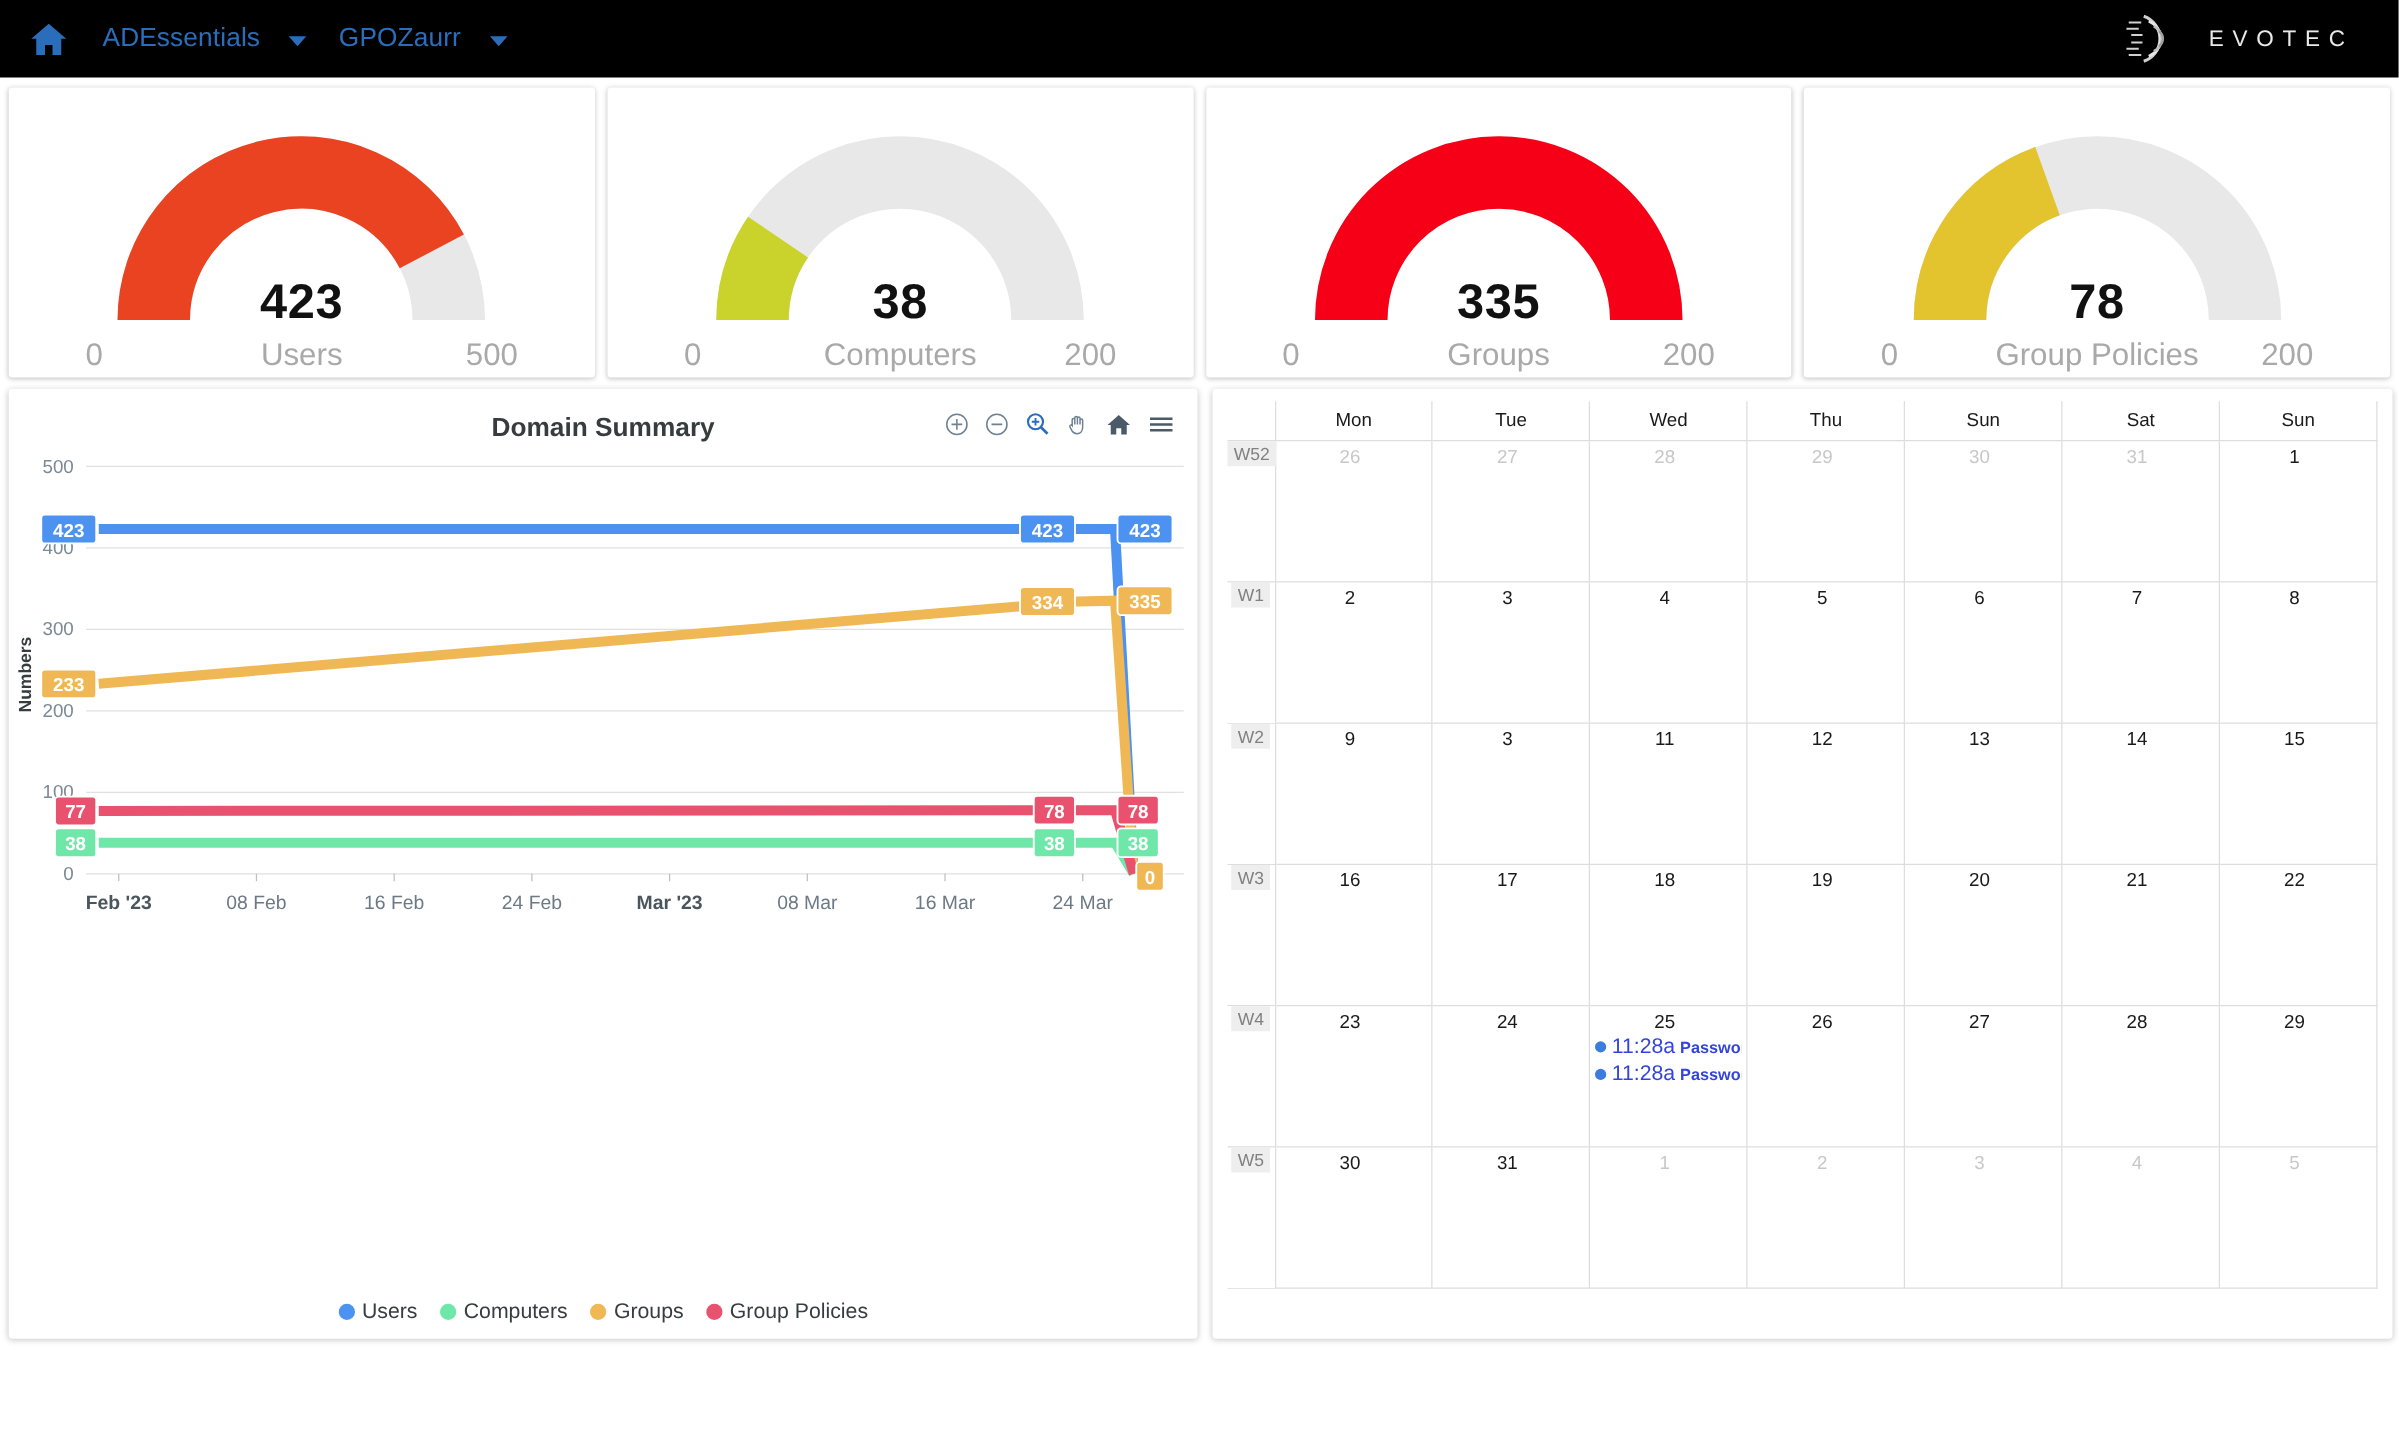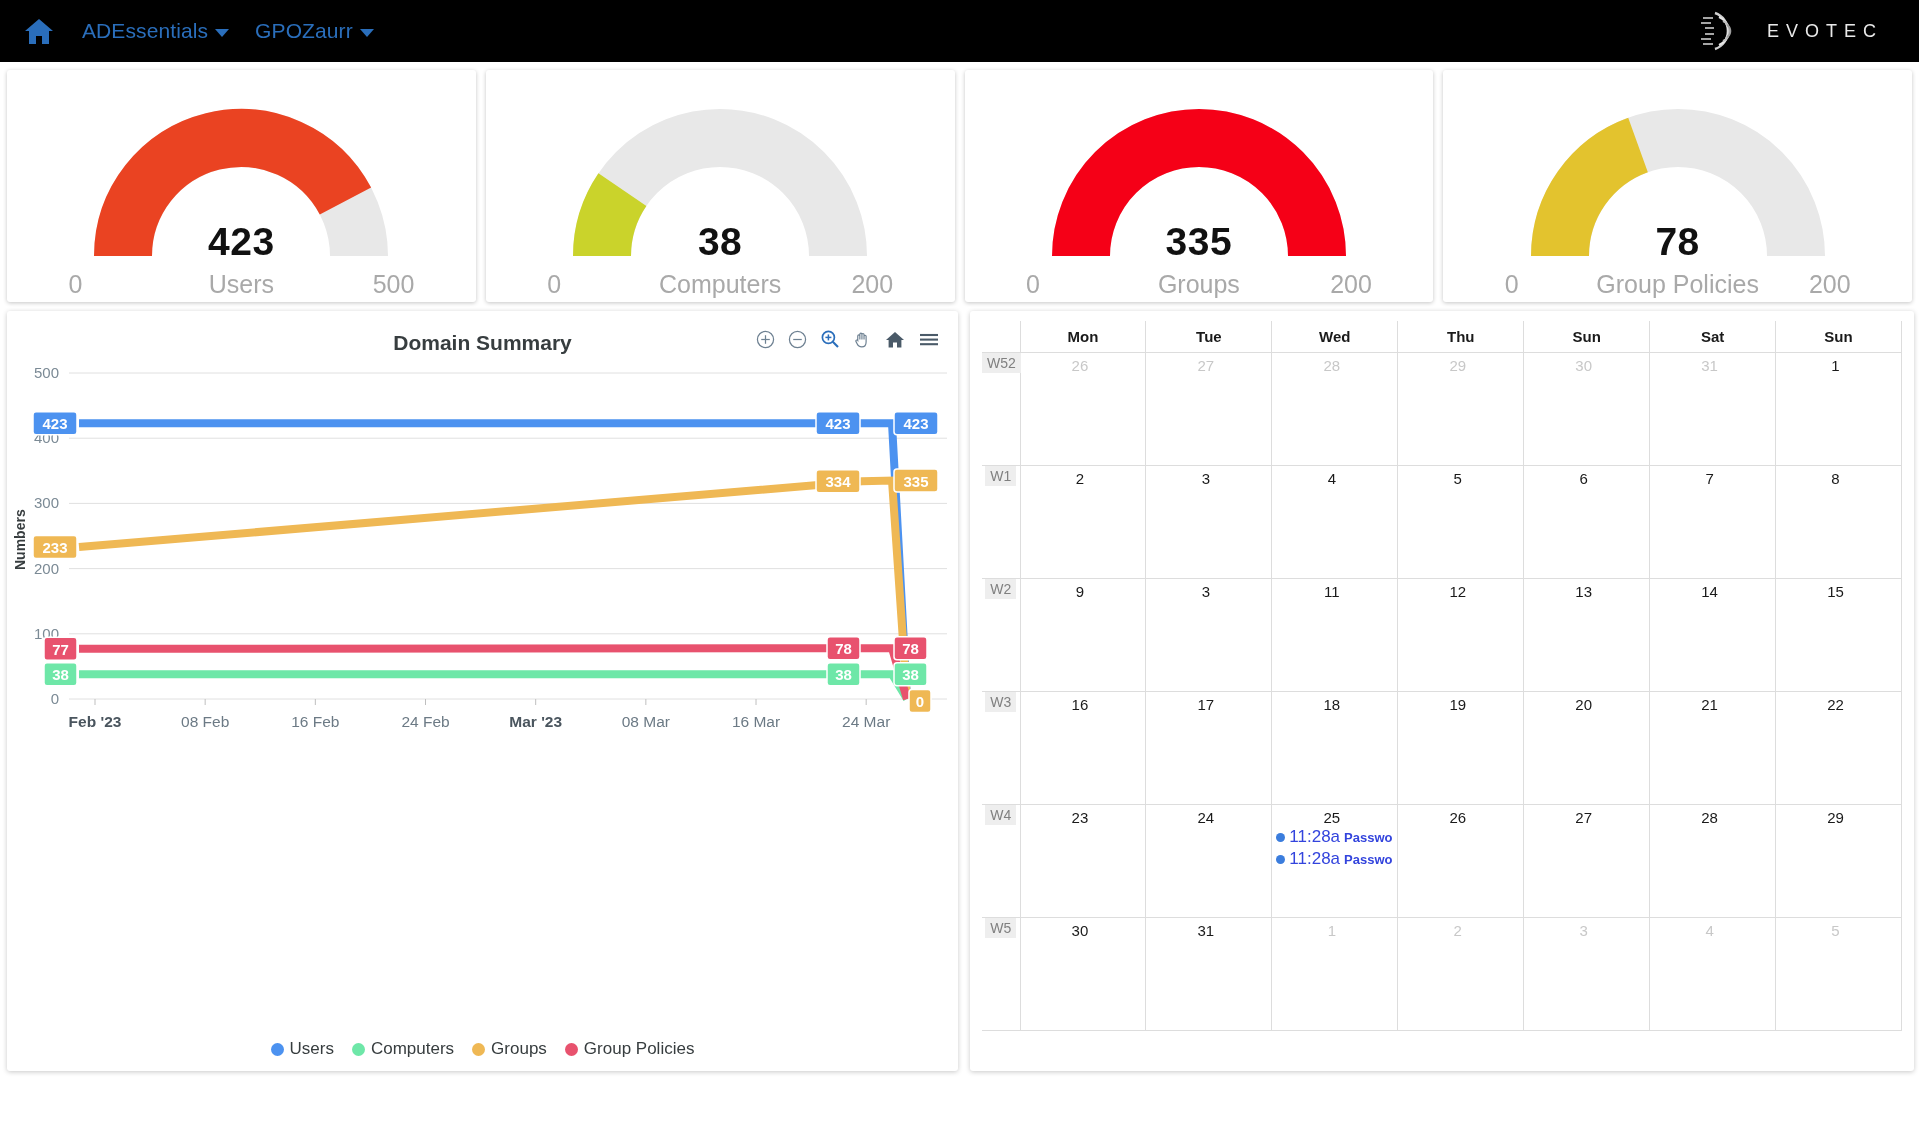--- a/index.html
+++ b/index.html
@@ -15,21 +15,21 @@
     height: 62px; background: #000000;
     display: flex; align-items: center;
     padding: 0 22px; position: relative;
   }
   .nav-home {
     width: 34px; height: 30px; margin-right: 26px;
     display: flex; align-items: center; justify-content: center;
   }
   .nav-home svg { display: block; }
   .nav-item {
-    display: flex; align-items: center; gap: 7px;
+    display: flex; align-items: center; gap: 23px;
     color: #2a6ebb; font-size: 21px; margin-right: 26px;
     cursor: pointer; letter-spacing: .1px;
   }
   .nav-item .caret {
     width: 0; height: 0; border-left: 7px solid transparent;
     border-right: 7px solid transparent; border-top: 8px solid #2a6ebb;
     margin-top: 3px;
   }
   .brand {
     position: absolute; right: 36px; top: 50%;
@@ -112,21 +112,21 @@
     font-family: "Liberation Sans", sans-serif; line-height: 1;
   }
   .cal-btn:first-child { border-top-left-radius: 4px; border-bottom-left-radius: 4px; }
   .cal-btn:last-child { border-top-right-radius: 4px; border-bottom-right-radius: 4px; }
   .cal-btn.focused { box-shadow: 0 0 0 4px rgba(44,52,68,.28); position: relative; z-index: 2; }
   .cal-btn.active { background: #1d2330; border-color: #1d2330; }
   .cal-title { font-size: 27px; color: #1a1a1a; font-weight: normal; }
 
   table.cal { width: 100%; border-collapse: collapse; table-layout: fixed; }
   table.cal th {
-    font-size: 15px; font-weight: bold; color: #1a1a1a;
+    font-size: 15px; font-weight: normal; color: #1a1a1a;
     padding: 7px 0; border: 1px solid #ddd; border-top: none;
     background: #fff;
   }
   table.cal th.wk-head { width: 38px; border-left: none; }
   table.cal td {
     border: 1px solid #ddd; vertical-align: top;
     height: 113px; padding: 0; position: relative;
   }
   table.cal td.wk {
     width: 38px; border-left: none; background: #fff; text-align: center;

